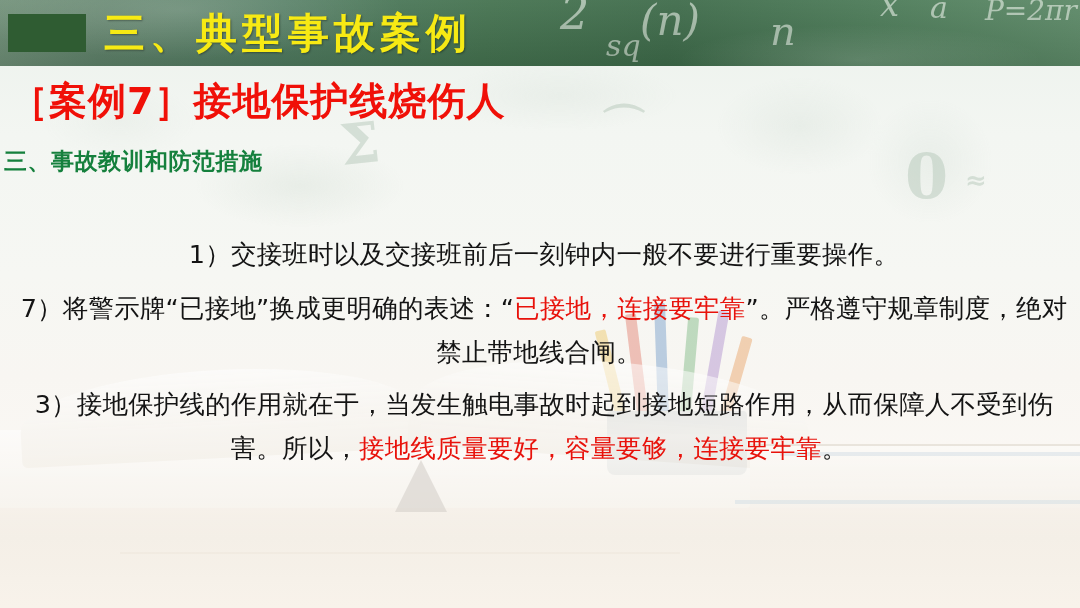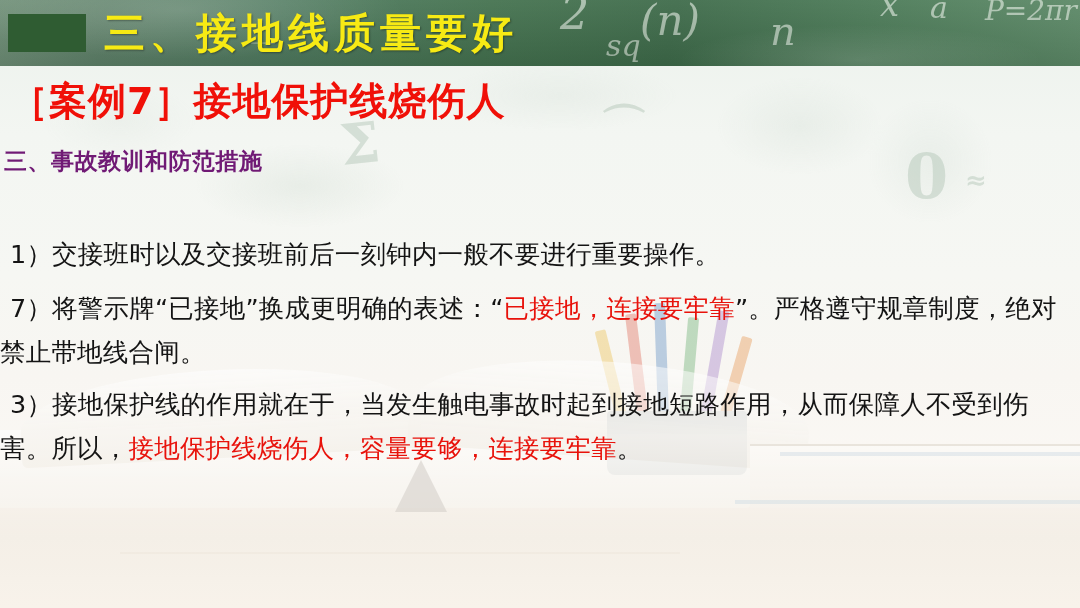--- a/index.html
+++ b/index.html
@@ -209,33 +209,34 @@
     font-size: 38px;
     font-weight: 700;
     letter-spacing: 1px;
     white-space: nowrap;
   }
 
   .sub-title {
     position: absolute;
     left: 4px;
     top: 80px;
-    color: #701a75;
+    color: #15803d;
     font-family: "DejaVu Sans", "Liberation Sans", sans-serif;
     font-size: 23px;
     font-weight: 600;
     letter-spacing: .5px;
     white-space: nowrap;
   }
 
   .body-list {
     position: absolute;
     left: 0;
     top: 166px;
     width: 1080px;
+    text-align: center;
   }
   .item {
     color: #141414;
     font-family: "DejaVu Sans", "Liberation Sans", sans-serif;
     font-size: 25.5px;
     font-weight: 500;
     line-height: 44px;
     letter-spacing: .2px;
     margin: 0 0 5px 0;
     padding: 0 2px 0 0;
@@ -294,29 +295,29 @@
     <div class="chalk" style="left:560px; top:-14px; font-size:46px;">2</div>
     <div class="chalk" style="left:640px; top:-4px; font-size:42px;">(n)</div>
     <div class="chalk" style="left:770px; top:8px; font-size:40px;">n</div>
     <div class="chalk" style="left:880px; top:-16px; font-size:34px;">x</div>
     <div class="chalk" style="left:930px; top:-10px; font-size:30px;">a</div>
     <div class="chalk" style="left:985px; top:-6px; font-size:28px;">P=2πr</div>
     <div class="chalk" style="left:606px; top:28px; font-size:30px;">sq</div>
     <div class="chalk" style="left:250px; top:26px; font-size:26px; opacity:.5;">—</div>
 
     <div class="board-swatch"></div>
-    <div class="board-title">三、接地线质量要好</div>
+    <div class="board-title">三、典型事故案例</div>
   </div>
 
   <div class="content">
 
     <div class="case-title">［案例7］接地保护线烧伤人</div>
 
     <div class="sub-title">三、事故教训和防范措施</div>
 
     <div class="body-list">
       <p class="item" id="item-1"><span>1）交接班时以及交接班前后一刻钟内一般不要进行重要操作。</span></p>
       <p class="item" id="item-2"><span>7）将警示牌“已接地”换成更明确的表述：“</span><span class="red">已接地，连接要牢靠</span><span>”。严格遵守规章制度，绝对禁止带地线合闸。</span></p>
-      <p class="item" id="item-3"><span>3）接地保护线的作用就在于，当发生触电事故时起到接地短路作用，从而保障人不受到伤害。所以，</span><span class="red">接地保护线烧伤人，容量要够，连接要牢靠</span><span>。</span></p>
+      <p class="item" id="item-3"><span>3）接地保护线的作用就在于，当发生触电事故时起到接地短路作用，从而保障人不受到伤害。所以，</span><span class="red">接地线质量要好，容量要够，连接要牢靠</span><span>。</span></p>
     </div>
 
   </div>
 </div>
 
 </body></html>

